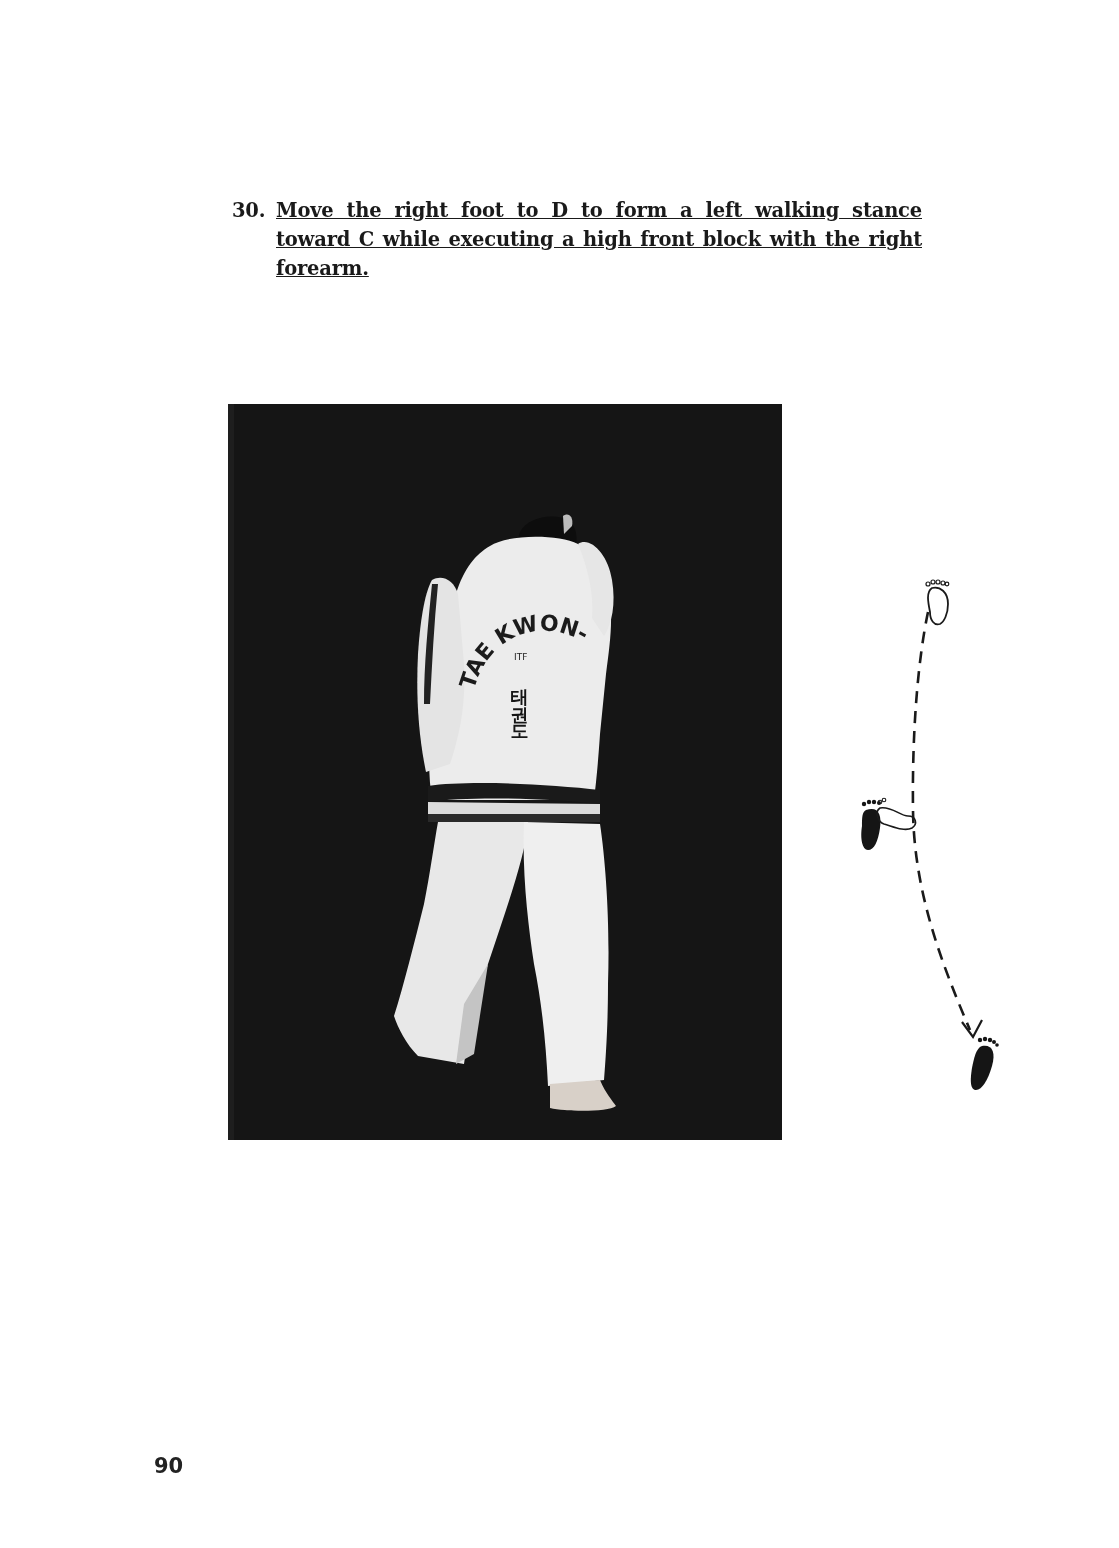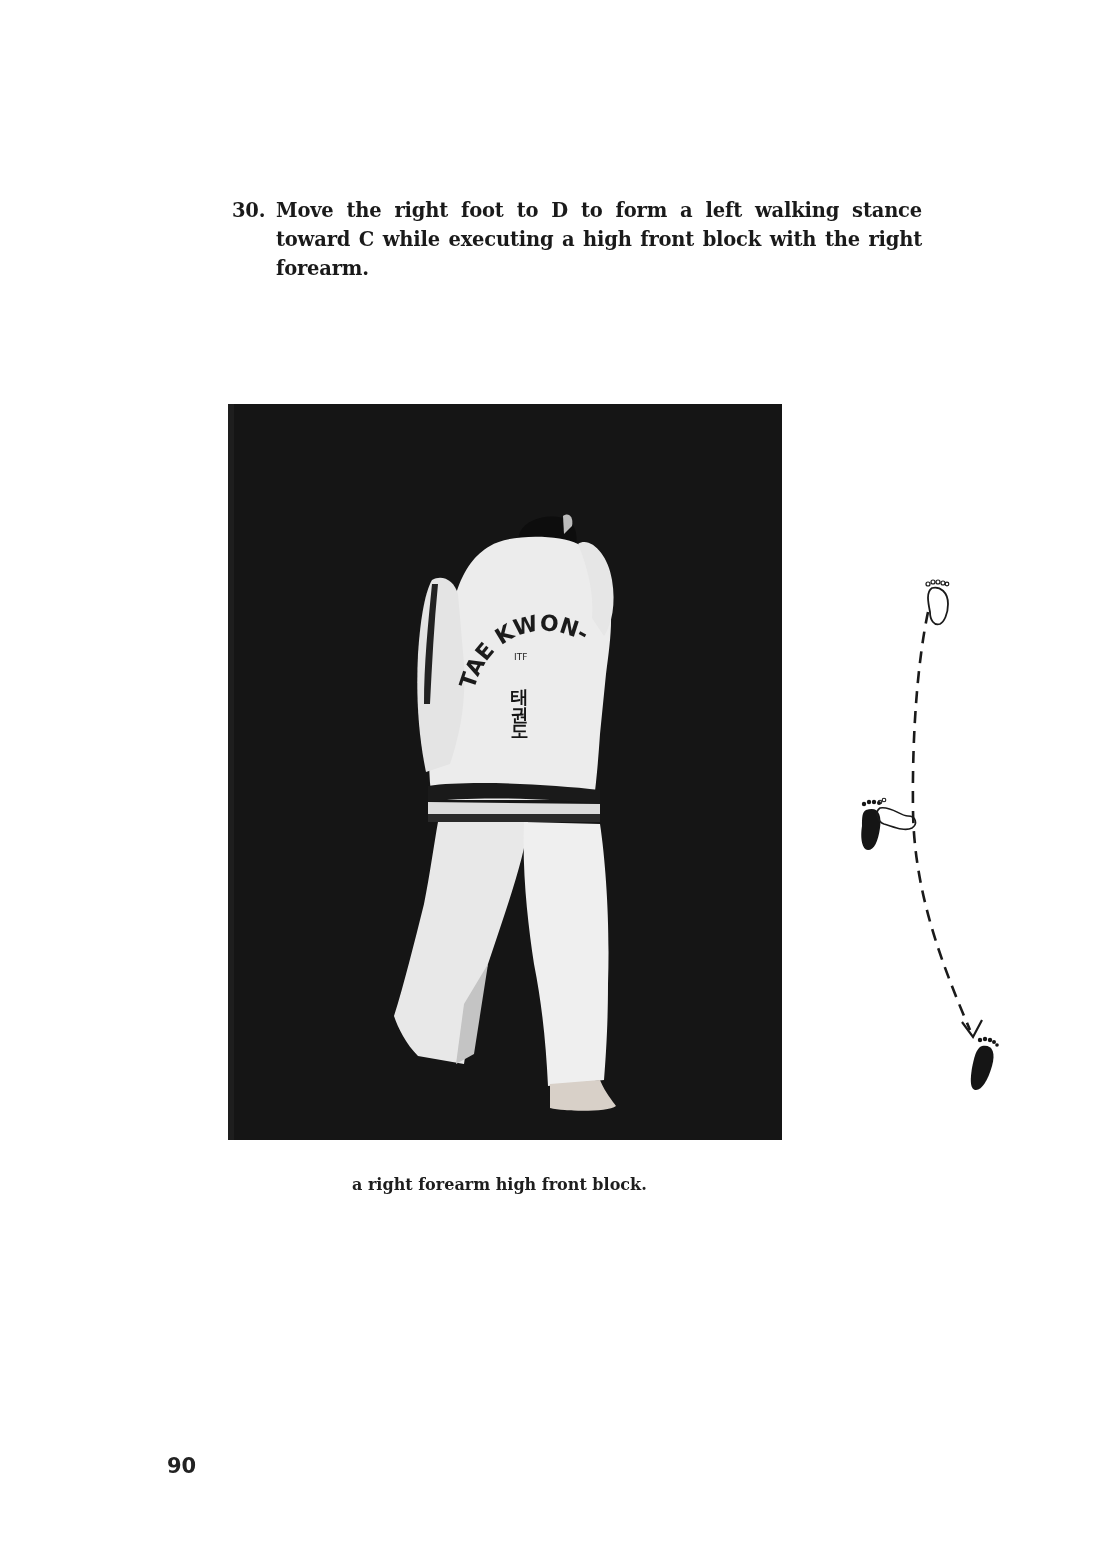--- a/index.html
+++ b/index.html
@@ -1,23 +1,23 @@
 <!DOCTYPE html>
 <html><head>
 <meta charset="utf-8">
 <style>
   html, body { margin: 0; padding: 0; background: #ffffff; }
   body { width: 1119px; height: 1548px; position: relative; overflow: hidden; font-family: "DejaVu Serif", "Liberation Serif", serif; color: #1a1a1a; }
-  .instruction { position: absolute; left: 232px; top: 196px; width: 690px; font-family: "DejaVu Serif", serif; font-weight: bold; font-size: 19.5px; line-height: 29px; letter-spacing: -0.2px; }
+  .instruction { position: absolute; left: 232px; top: 196px; width: 690px; font-family: "DejaVu Serif", serif; font-weight: bold; font-size: 19.5px; line-height: 29px; letter-spacing: -0.2px; text-decoration: underline; }
   .instruction .num { position: absolute; left: 0; top: 0; }
   .instruction .body { margin-left: 44px; text-align: justify; text-align-last: left; }
   .photo { position: absolute; left: 228px; top: 404px; width: 554px; height: 736px; background: #141414; overflow: hidden; }
   .photo svg { display: block; }
   .caption { position: absolute; left: 352px; top: 1173px; width: 340px; font-family: "DejaVu Serif", serif; font-weight: bold; font-size: 16px; line-height: 23px; color: #1e1e1e; }
-  .page-number { position: absolute; left: 154px; top: 1454px; font-family: "DejaVu Sans", "Liberation Sans", sans-serif; font-weight: bold; font-size: 21px; color: #222; margin-left: 13px; }
+  .page-number { position: absolute; left: 154px; top: 1454px; font-family: "DejaVu Sans", "Liberation Sans", sans-serif; font-weight: bold; font-size: 21px; color: #222; }
   .footwork { position: absolute; left: 840px; top: 570px; width: 180px; height: 540px; }
 </style>
 </head>
 <body>
 
 <div class="instruction">
   <span class="num">30.</span>
   <div class="body">Move the right foot to D to form a left walking stance toward C while executing a high front block with the right forearm.</div>
 </div>
 
@@ -51,21 +51,20 @@
     <path id="arcPath" d="M246 286 C260 232 310 214 352 236" fill="none"></path>
     <text font-family="DejaVu Sans, sans-serif" font-weight="bold" font-size="22" fill="#1b1b1b">
       <textPath href="#arcPath">TAE KWON-DO</textPath>
     </text>
     <text x="286" y="256" font-family="DejaVu Sans, sans-serif" font-size="9" fill="#222">ITF</text>
     <text x="292" y="272" font-family="DejaVu Sans, sans-serif" font-weight="bold" font-size="18" fill="#151515" writing-mode="tb">태권도</text>
   </svg>
 </div>
 
 <div class="caption">
-  <div>a right forearm high front block.</div>
 </div>
 
 <div class="footwork">
   <svg width="180" height="540" viewBox="0 0 180 540">
 
     <g>
       <path d="M92 18 C100 16 108 22 108 34 C108 44 104 52 100 54 C94 56 90 50 90 42 C88 32 86 22 92 18 Z" fill="none" stroke="#1a1a1a" stroke-width="1.8"></path>
       <circle cx="88" cy="14" r="2" fill="none" stroke="#1a1a1a" stroke-width="1.2"></circle>
       <circle cx="93" cy="12" r="2" fill="none" stroke="#1a1a1a" stroke-width="1.2"></circle>
       <circle cx="98" cy="12" r="2" fill="none" stroke="#1a1a1a" stroke-width="1.2"></circle>

